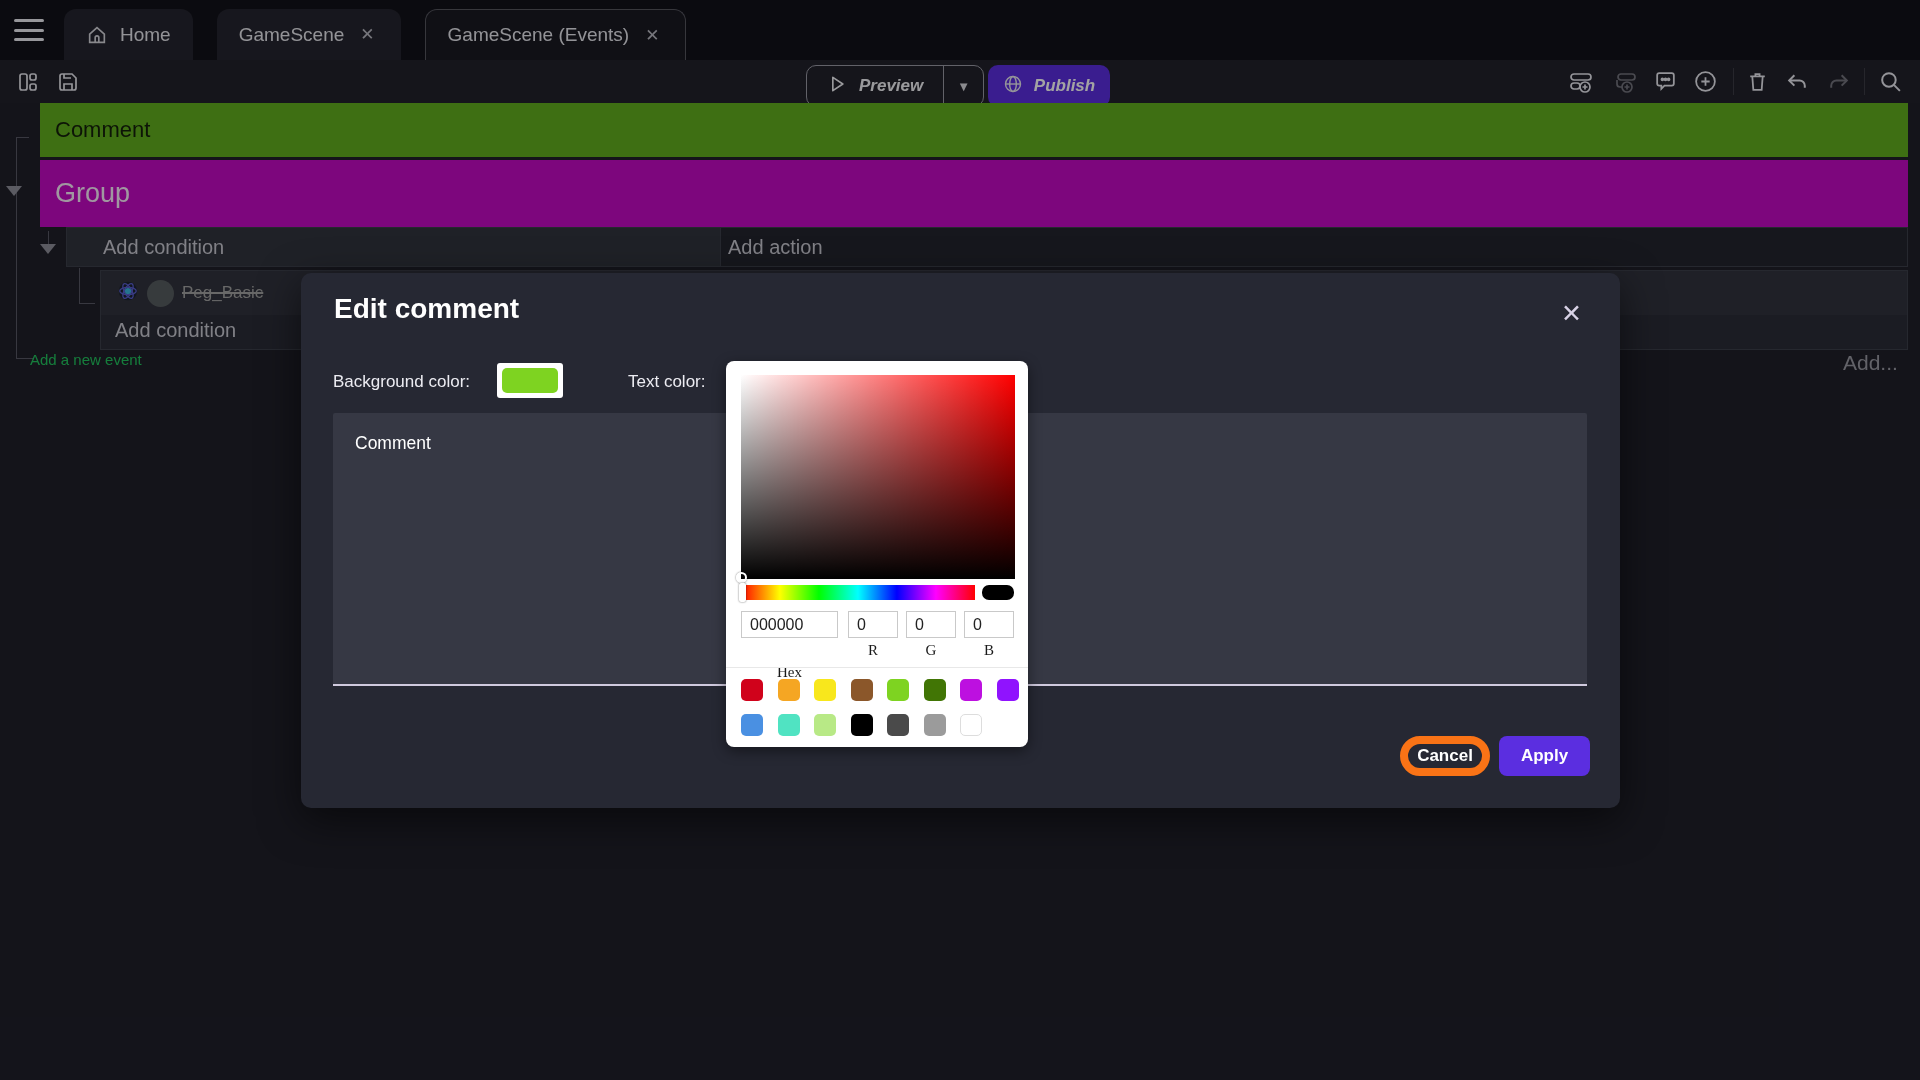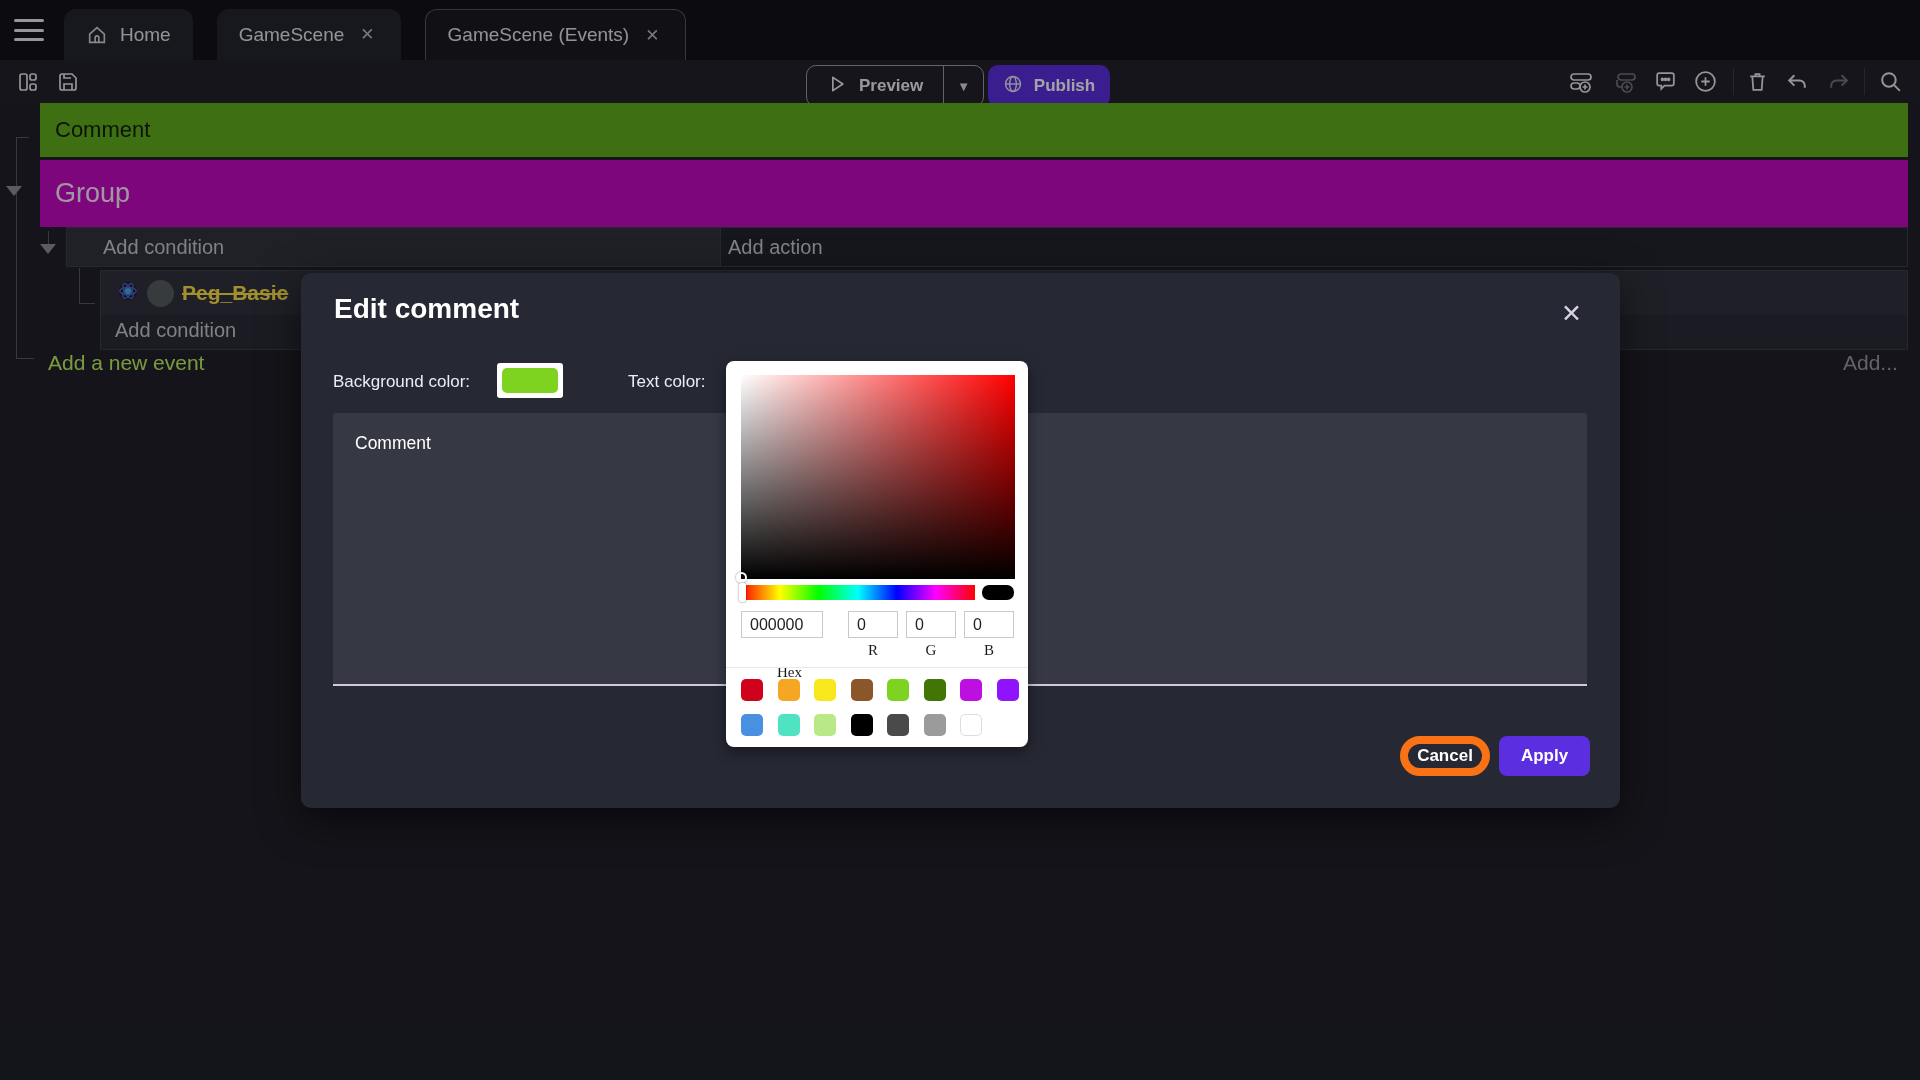--- a/index.html
+++ b/index.html
@@ -16,42 +16,42 @@
   .topbar { position:absolute; left:0; top:0; width:1920px; height:60px; background:#12121a; }
   .hamburger { position:absolute; left:14px; top:19px; width:30px; height:22px; display:flex; flex-direction:column; justify-content:space-between; cursor:pointer; }
   .hamburger span { display:block; height:3px; border-radius:2px; background:#ececf2; }
   .tabs { position:absolute; left:64px; top:9px; height:51px; display:flex; align-items:stretch; gap:24px; }
   .tab { display:flex; align-items:center; gap:12px; padding:0 22px; border-radius:12px 12px 0 0; background:#25252f; font-size:19px; color:#e6e6ec; }
   .tab.active { background:#191921; border:1px solid #56565f; border-bottom:none; }
   .tab .tab-close { font-size:17px; color:#b9b9c2; padding:2px 4px; }
   .tab svg { display:block; }
 
   
-  .toolbar { position:absolute; left:0; top:60px; width:1920px; height:43px; background:#22222b; }
+  .toolbar { position:absolute; left:0; top:60px; width:1920px; height:43px; background:#22222b;font-style:italic; }
   .icon-btn { position:absolute; top:0; width:36px; height:43px; display:flex; align-items:center; justify-content:center; }
   .icon-btn svg { display:block; }
   .tb-divider { position:absolute; top:8px; width:1px; height:27px; background:#3c3c46; }
   .btn-preview-group { position:absolute; left:806px; top:5px; height:42px; display:flex; border:1px solid #9a9aa5; border-radius:10px; overflow:hidden; }
   .btn-preview { display:flex; align-items:center; gap:12px; padding:0 20px; font-size:17px; font-weight:bold; color:#f0f0f4; }
   .btn-preview-arrow { display:flex; align-items:center; justify-content:center; width:40px; border-left:1px solid #9a9aa5; color:#d9d9e0; font-size:13px; }
   .btn-publish { position:absolute; left:988px; top:5px; height:42px; width:122px; background:#5b2ee0; border-radius:10px; display:flex; align-items:center; justify-content:center; gap:11px; font-size:17px; font-weight:bold; color:#fff; }
 
   
   .events { position:absolute; left:0; top:103px; width:1920px; height:977px; background:#20202a; }
   .comment-bar { position:absolute; left:40px; top:0; width:1868px; height:54px; line-height:54px; padding-left:15px; font-size:22px; }
   .group-bar { position:absolute; left:40px; top:57px; width:1868px; height:67px; line-height:67px; padding-left:15px; font-size:27px; color:rgba(255,255,255,0.93); }
   .event-row { position:absolute; left:66px; top:124px; width:1842px; height:40px; background:#23242e; border:1px solid #3c3f4a; }
   .cond-cell { position:absolute; left:0; top:0; width:654px; height:38px; background:#31343d; border-right:1px solid #3c3f4a; line-height:38px; padding-left:36px; font-size:20px; color:#c9c9d2; }
   .action-cell { position:absolute; left:655px; top:0; right:0; height:38px; line-height:38px; padding-left:6px; font-size:20px; color:#c9c9d2; }
   .sub-panel { position:absolute; left:100px; top:167px; width:1808px; height:80px; background:#2b2d37; border:1px solid #3c3f4a; }
   .peg-row { position:absolute; left:0; top:0; width:100%; height:44px; background:#31333d; display:flex; align-items:center; padding-left:16px; gap:8px; }
-  .peg-text { font-size:21px; font-weight:bold; color:#fde047; text-decoration:line-through; text-decoration-thickness:2px; }
+  .peg-text { font-size:17px; font-weight:normal; color:#a3a3a3; text-decoration:line-through; text-decoration-thickness:2px; }
   .object-thumb { width:27px; height:27px; border-radius:50%; background:#575d60; }
   .sub-addcond { position:absolute; left:14px; top:48px; font-size:20px; color:#c9c9d2; }
-  .add-new-event { position:absolute; left:48px; top:248px; font-size:21px; color:#bef264; }
+  .add-new-event { position:absolute; left:30px; top:248px; font-size:15px; color:#22c55e; }
   .add-truncated { position:absolute; left:1843px; top:248px; font-size:21px; color:#9a9aa3; }
   .tree-line { position:absolute; background:#585864; }
   .tree-arrow { position:absolute; width:0; height:0; border-left:8px solid transparent; border-right:8px solid transparent; border-top:10px solid #8f8f9a; }
 
   
   .overlay { position:absolute; inset:0; background:rgba(0,0,0,0.36); z-index:5; }
 
   
   .modal { position:absolute; left:301px; top:273px; width:1319px; height:535px; background:#262833; border-radius:10px; box-shadow:0 12px 40px rgba(0,0,0,0.55); z-index:10;padding-left:44px; }
   .modal-title { position:absolute; left:33px; top:20px; font-size:28px; font-weight:bold; color:#fff; }
@@ -66,21 +66,21 @@
   
   .picker { position:absolute; left:726px; top:361px; width:302px; height:386px; background:#fff; border-radius:8px; box-shadow:0 4px 14px rgba(0,0,0,0.45); z-index:20; }
   .sv-area { position:absolute; left:15px; top:14px; width:274px; height:204px; background:#ff0000; cursor:crosshair; }
   .sv-white { position:absolute; inset:0; background:linear-gradient(to right, #fff, rgba(255,255,255,0)); }
   .sv-black { position:absolute; inset:0; background:linear-gradient(to top, #000, rgba(0,0,0,0)); }
   .sv-cursor { position:absolute; left:-5px; top:197px; width:11px; height:11px; border:2px solid #fff; border-radius:50%; box-shadow:0 0 2px rgba(0,0,0,0.6); }
   .hue-bar { position:absolute; left:15px; top:224px; width:234px; height:15px; background:linear-gradient(to right,#f00 0%,#ff0 16.6%,#0f0 33.3%,#0ff 50%,#00f 66.6%,#f0f 83.3%,#f00 100%); cursor:pointer; }
   .hue-handle { position:absolute; left:-2px; top:-2px; width:7px; height:19px; background:#fff; border-radius:2px; box-shadow:0 0 2px rgba(0,0,0,0.6); }
   .color-preview { position:absolute; left:256px; top:224px; width:32px; height:15px; border-radius:7px; }
   .picker input { position:absolute; top:250px; height:27px; border:1px solid #c9c9c9; font-size:16px; padding-left:8px; color:#222; font-family:"Liberation Sans", sans-serif; outline:none; }
-  .in-hex { left:15px; width:82px; }
+  .in-hex { left:15px; width:97px; }
   .in-r { left:122px; width:50px; }
   .in-g { left:180px; width:50px; }
   .in-b { left:238px; width:50px; }
   .picker-label { position:absolute; top:281px; font-size:15px; color:#1a1a1a; font-family:"Liberation Serif", serif; text-align:center; }
   .lb-hex { left:15px; width:97px;margin-top:22px; } .lb-r { left:122px; width:50px; } .lb-g { left:180px; width:50px; } .lb-b { left:238px; width:50px; }
   .picker-divider { position:absolute; left:0; top:306px; width:302px; height:1px; background:#e8e8e8; }
   .swatch-row { position:absolute; left:15px; display:flex; gap:14.5px; }
   .row1 { top:318px; } .row2 { top:353px; }
   .preset { width:22px; height:22px; border-radius:5px; cursor:pointer; }
   .preset.white { border:1px solid #ddd; }

